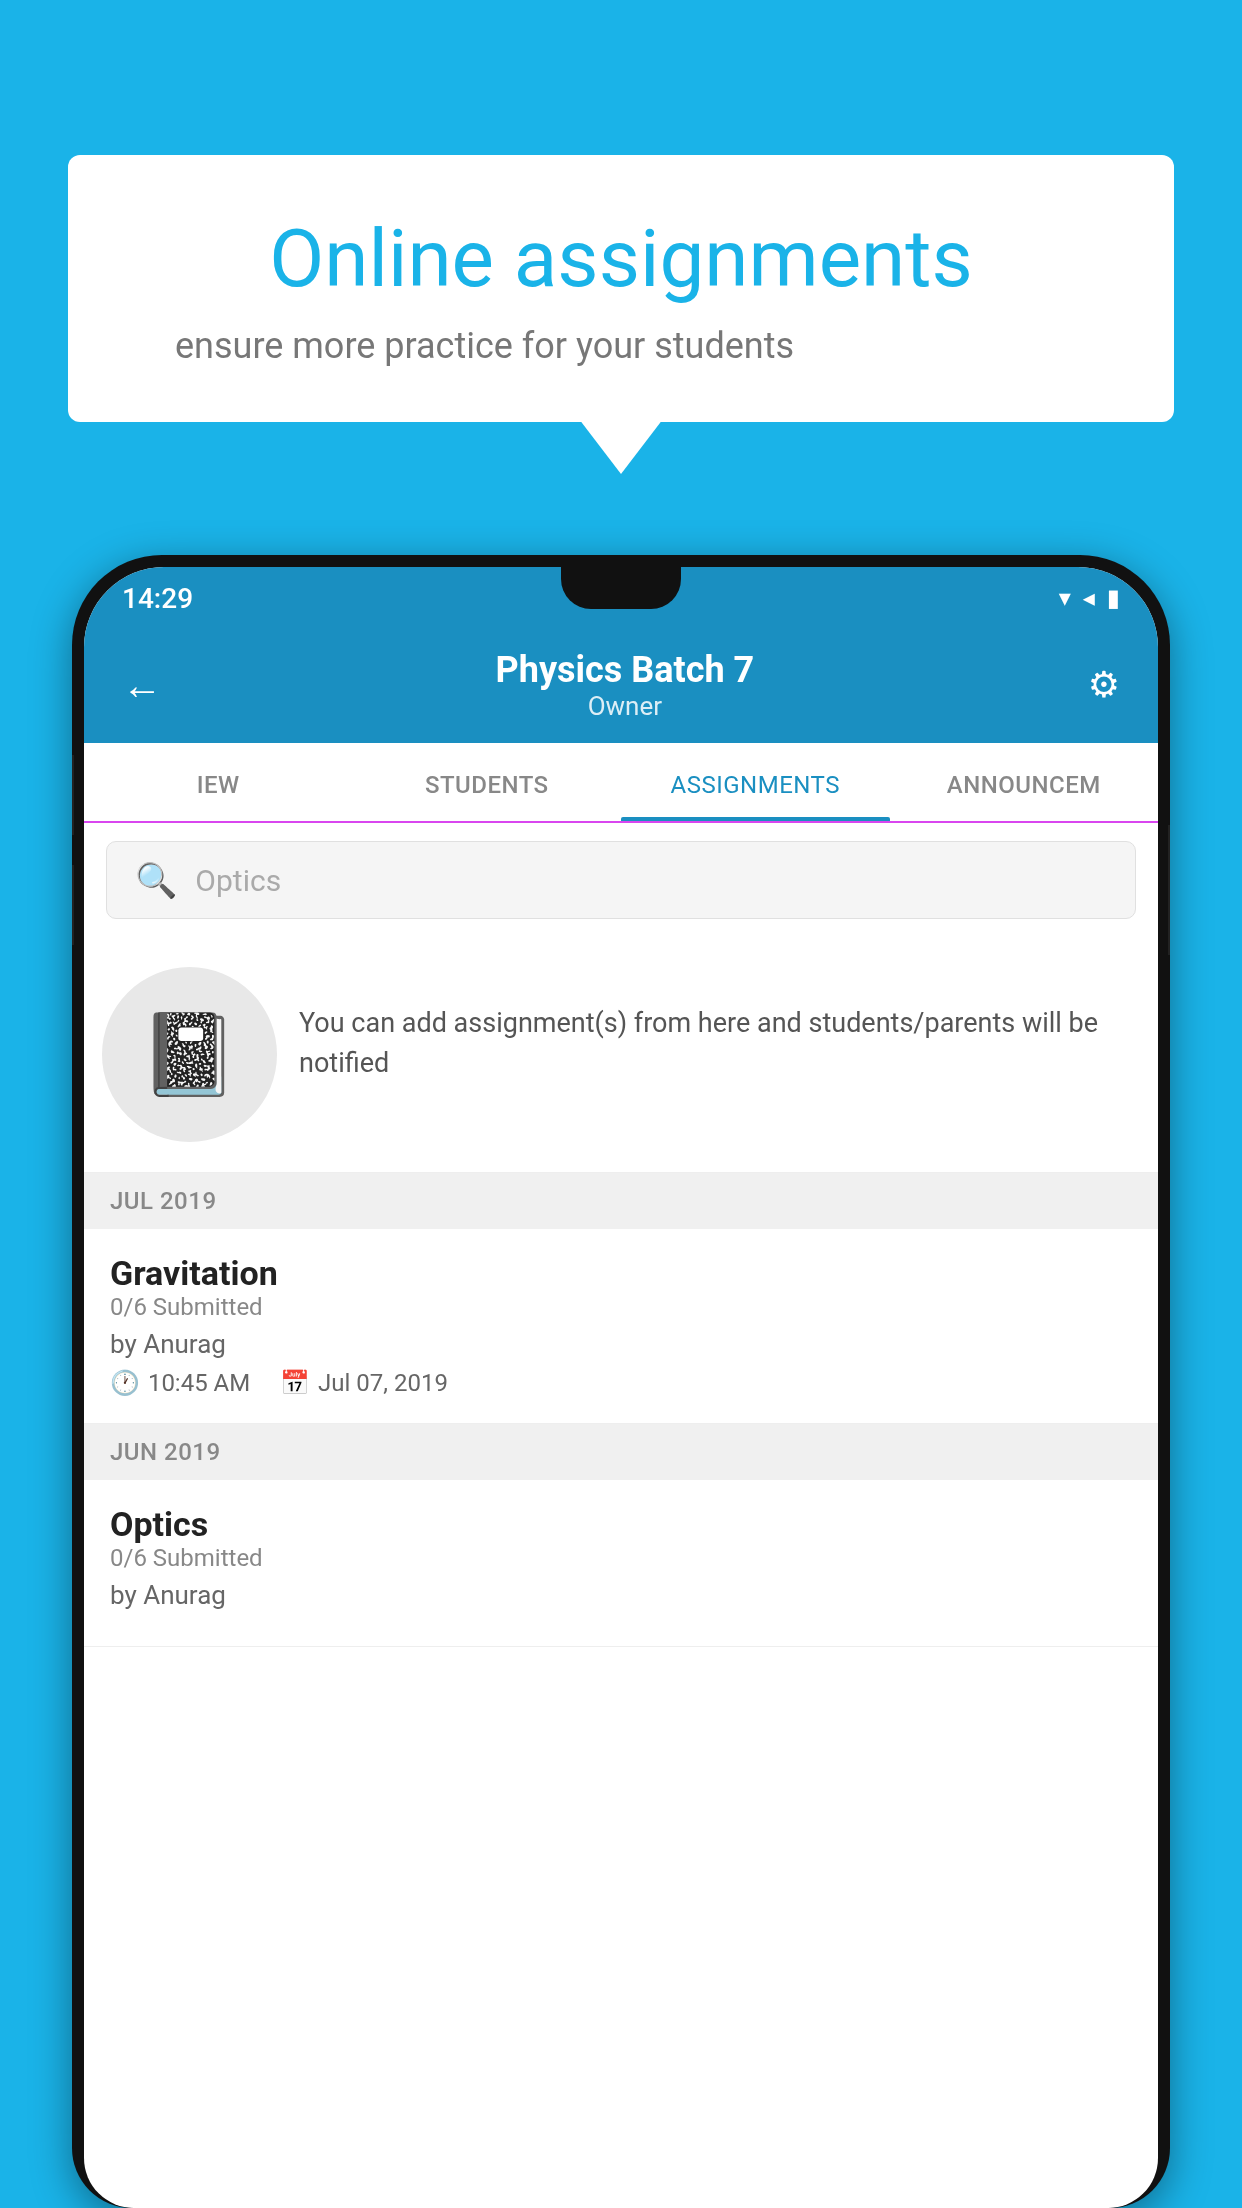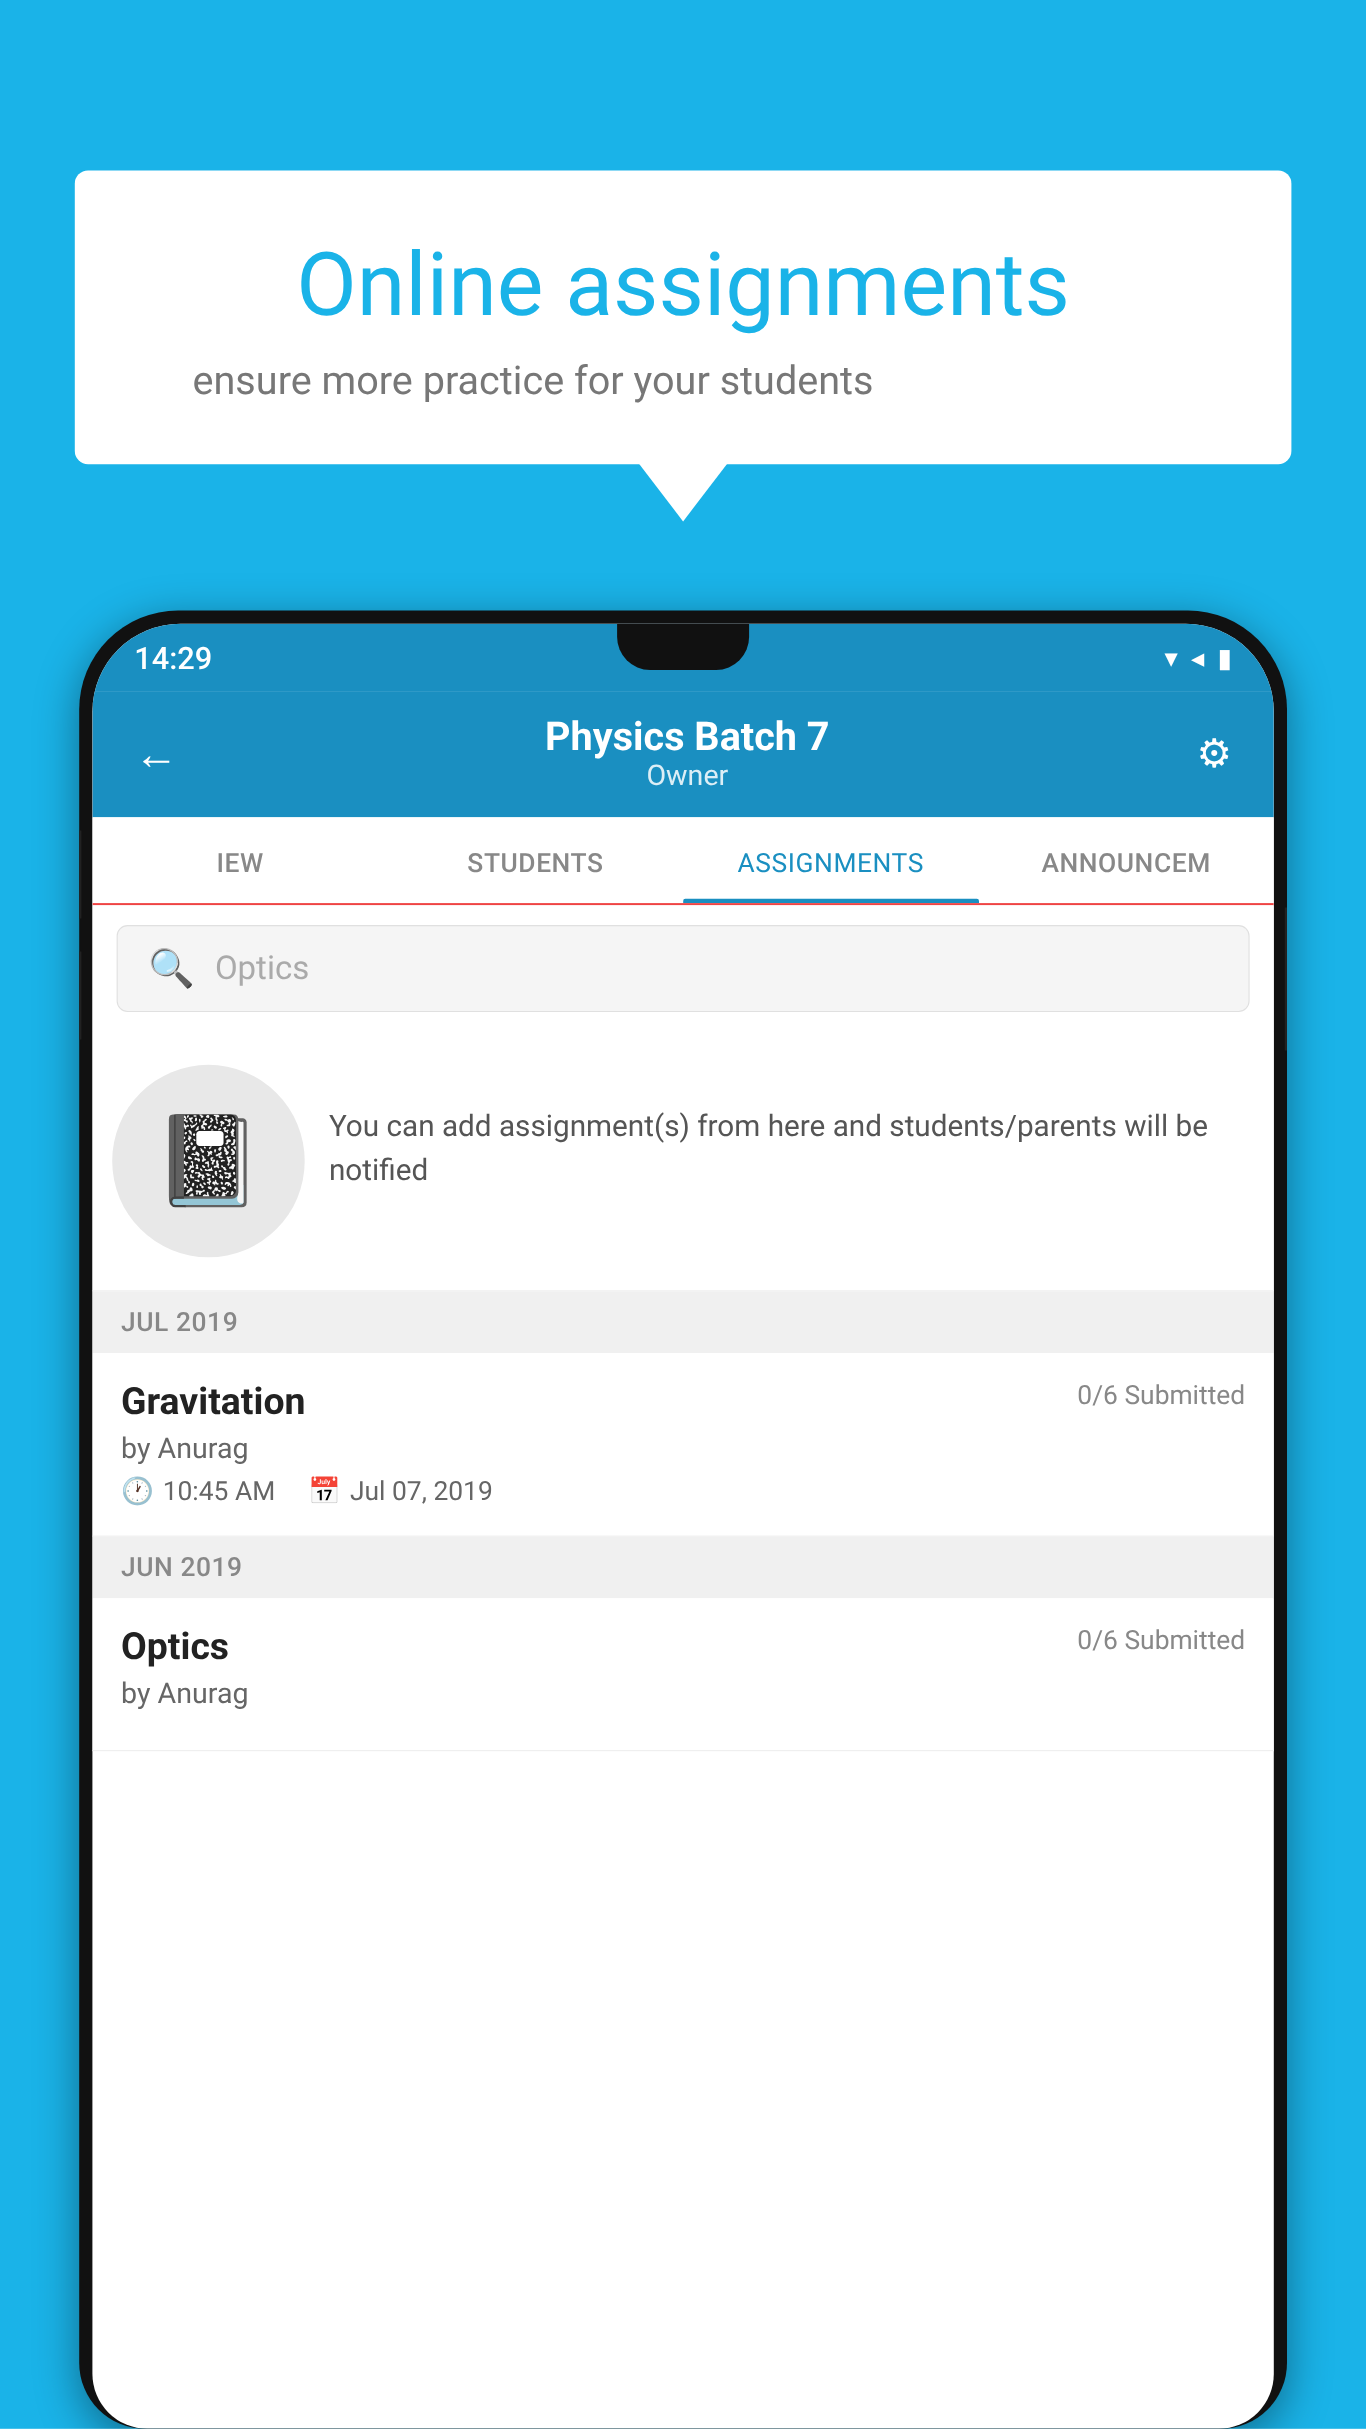--- a/index.html
+++ b/index.html
@@ -142,21 +142,21 @@
     .header-settings {
       color: white;
       font-size: 36px;
       cursor: pointer;
     }
 
     
     .tab-bar {
       background: white;
       display: flex;
-      border-bottom: 2px solid #ef4444;
+      border-bottom: 2px solid #d946ef;
       overflow: hidden;
     }
     .tab-item {
       flex: 1;
       padding: 28px 10px 22px;
       text-align: center;
       font-size: 24px;
       color: #888;
       font-weight: 500;
       letter-spacing: 0.5px;
@@ -259,20 +259,21 @@
     .assignment-item {
       background: white;
       padding: 24px 26px 26px;
       border-bottom: 1px solid #eee;
     }
     .assignment-header {
       display: flex;
       justify-content: space-between;
       align-items: flex-start;
       margin-bottom: 8px;
+      flex-direction: column;
     }
     .assignment-title {
       font-size: 34px;
       font-weight: 700;
       color: #222;
     }
     .assignment-submitted {
       font-size: 24px;
       color: #888;
     }

